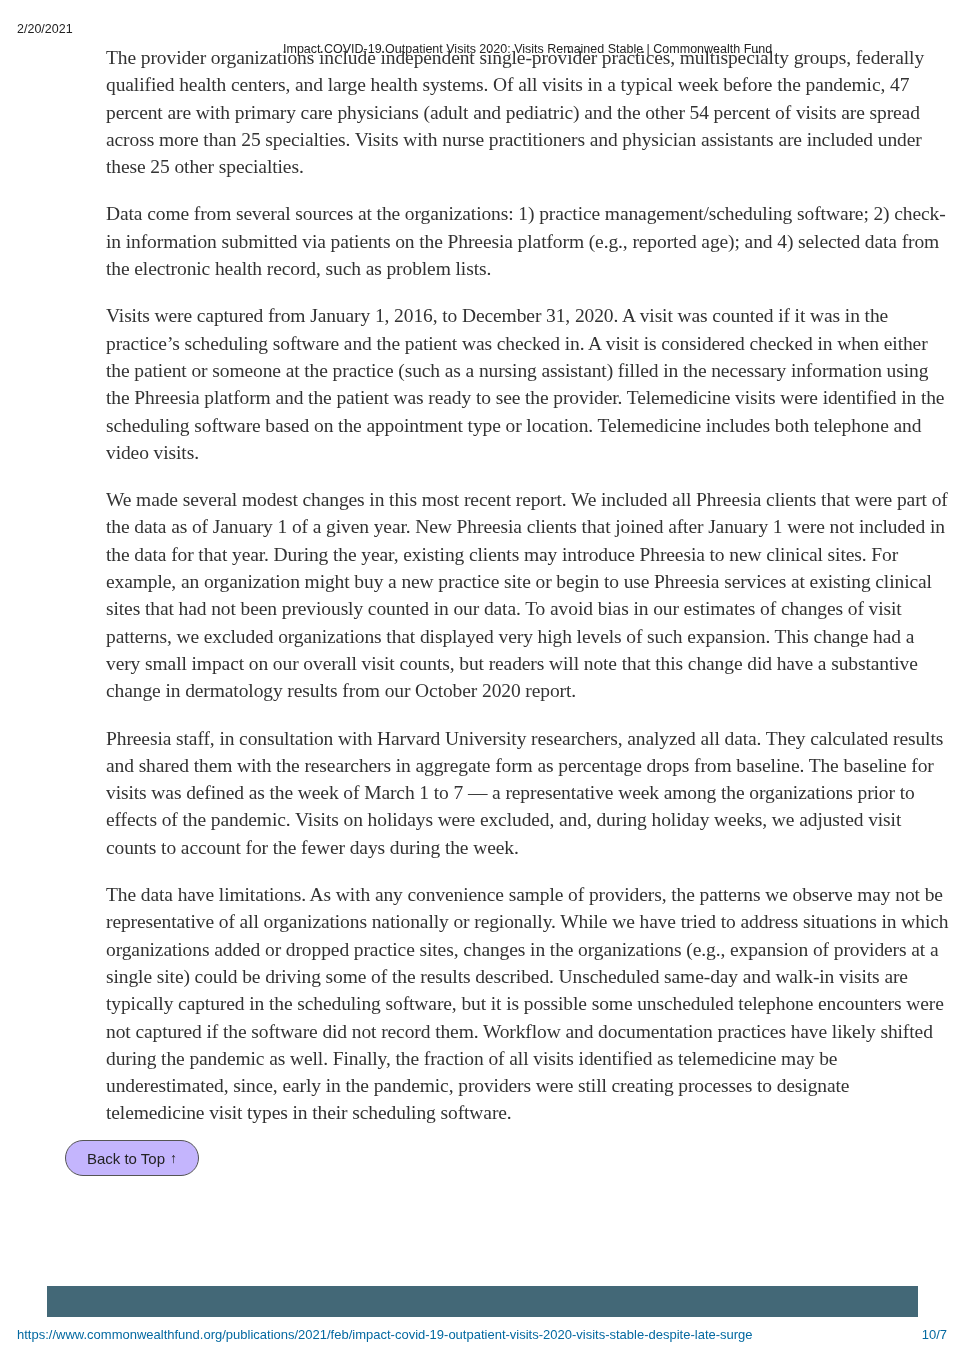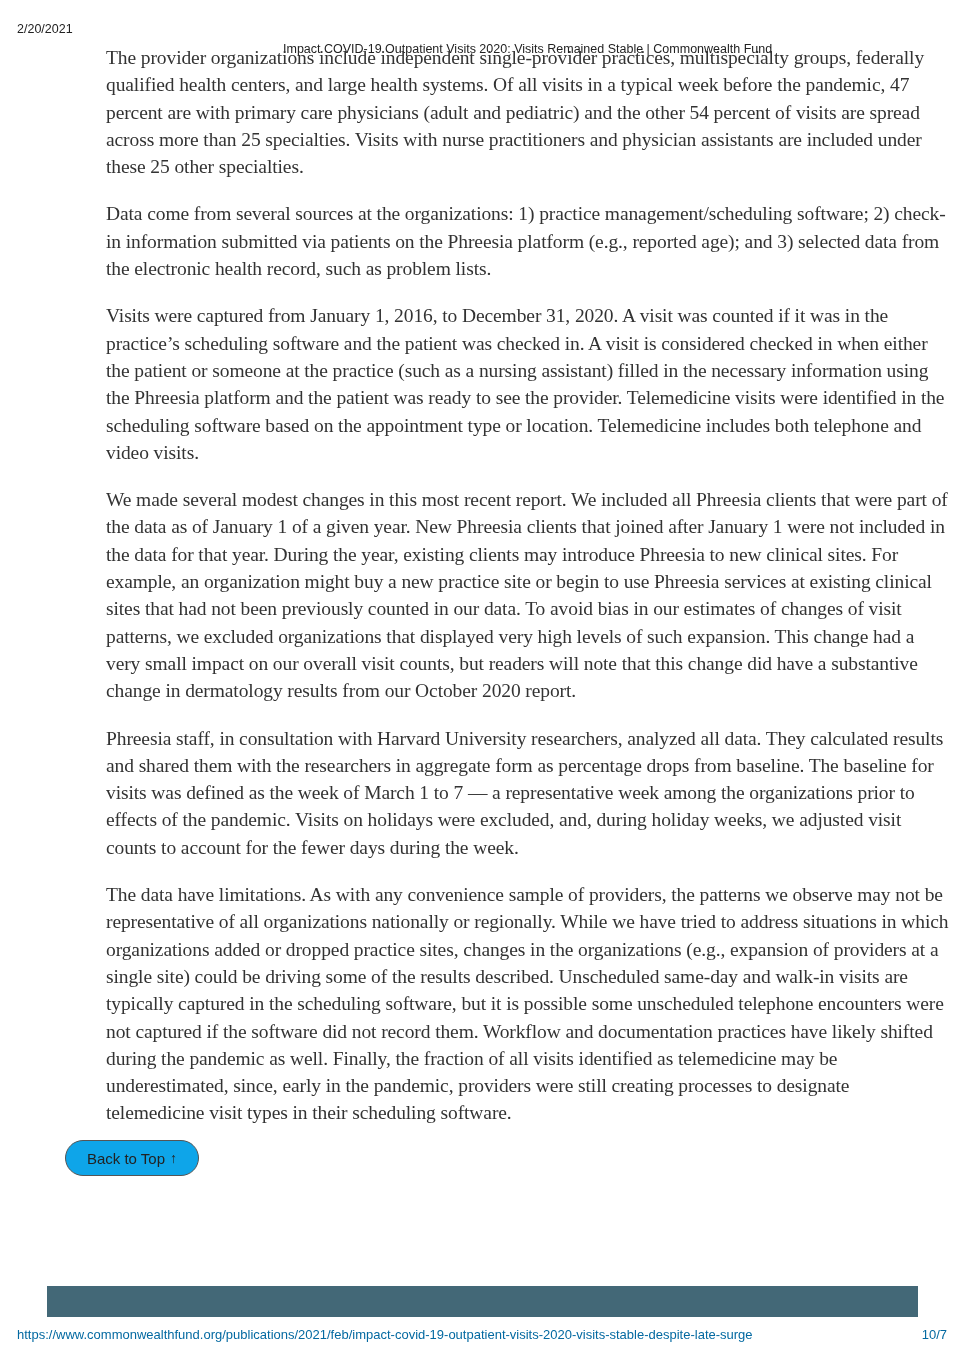--- a/index.html
+++ b/index.html
@@ -11,21 +11,21 @@
     .print-header .date { position: absolute; left: 17px; top: 0; }
     .print-header .title { position: absolute; left: 283px; top: 0; white-space: nowrap; margin-top: 20px; }
     .article {
       position: absolute; left: 65px; top: 44px; width: 845px;
       font-family: "Liberation Serif", serif; font-size: 19.5px; line-height: 27.3px;
       color: #333333; letter-spacing: -0.1px; margin-left: 41px;
     }
     .article p { margin: 0 0 20px 0; }
     .back-to-top {
       position: absolute; left: 65px; top: 1140px; width: 134px; height: 36px;
-      border: 1px solid #555; border-radius: 18px; background: #0ea5e9;
+      border: 1px solid #555; border-radius: 18px; background: #c4b5fd;
       font-family: "Liberation Sans", sans-serif; font-size: 15px; color: #222;
       display: flex; align-items: center; justify-content: center; gap: 5px;
       box-sizing: border-box; cursor: pointer;
     }
     .back-to-top .arrow { font-size: 14px; }
     .footer-band {
       position: absolute; left: 47px; top: 1286px; width: 871px; height: 31px;
       background: #436877;
     }
     .print-footer {
@@ -38,21 +38,21 @@
 </head>
 <body>
 
 <div class="print-header">
   <span class="date">2/20/2021</span>
   <span class="title">Impact COVID-19 Outpatient Visits 2020: Visits Remained Stable | Commonwealth Fund</span>
 </div>
 
 <div class="article">
   <p>The provider organizations include independent single-provider practices, multispecialty groups, federally qualified health centers, and large health systems. Of all visits in a typical week before the pandemic, 47 percent are with primary care physicians (adult and pediatric) and the other 54 percent of visits are spread across more than 25 specialties. Visits with nurse practitioners and physician assistants are included under these 25 other specialties.</p>
-  <p>Data come from several sources at the organizations: 1) practice management/scheduling software; 2) check-in information submitted via patients on the Phreesia platform (e.g., reported age); and 3) selected data from the electronic health record, such as problem lists.</p>
+  <p>Data come from several sources at the organizations: 1) practice management/scheduling software; 2) check-in information submitted via patients on the Phreesia platform (e.g., reported age); and 4) selected data from the electronic health record, such as problem lists.</p>
   <p>Visits were captured from January 1, 2016, to December 31, 2020. A visit was counted if it was in the practice’s scheduling software and the patient was checked in. A visit is considered checked in when either the patient or someone at the practice (such as a nursing assistant) filled in the necessary information using the Phreesia platform and the patient was ready to see the provider. Telemedicine visits were identified in the scheduling software based on the appointment type or location. Telemedicine includes both telephone and video visits.</p>
   <p>We made several modest changes in this most recent report. We included all Phreesia clients that were part of the data as of January 1 of a given year. New Phreesia clients that joined after January 1 were not included in the data for that year. During the year, existing clients may introduce Phreesia to new clinical sites. For example, an organization might buy a new practice site or begin to use Phreesia services at existing clinical sites that had not been previously counted in our data. To avoid bias in our estimates of changes of visit patterns, we excluded organizations that displayed very high levels of such expansion. This change had a very small impact on our overall visit counts, but readers will note that this change did have a substantive change in dermatology results from our October 2020 report.</p>
   <p>Phreesia staff, in consultation with Harvard University researchers, analyzed all data. They calculated results and shared them with the researchers in aggregate form as percentage drops from baseline. The baseline for visits was defined as the week of March 1 to 7 — a representative week among the organizations prior to effects of the pandemic. Visits on holidays were excluded, and, during holiday weeks, we adjusted visit counts to account for the fewer days during the week.</p>
   <p>The data have limitations. As with any convenience sample of providers, the patterns we observe may not be representative of all organizations nationally or regionally. While we have tried to address situations in which organizations added or dropped practice sites, changes in the organizations (e.g., expansion of providers at a single site) could be driving some of the results described. Unscheduled same-day and walk-in visits are typically captured in the scheduling software, but it is possible some unscheduled telephone encounters were not captured if the software did not record them. Workflow and documentation practices have likely shifted during the pandemic as well. Finally, the fraction of all visits identified as telemedicine may be underestimated, since, early in the pandemic, providers were still creating processes to designate telemedicine visit types in their scheduling software.</p>
 </div>
 
 <div class="back-to-top">
   <span>Back to Top</span>
   <span class="arrow">↑</span>
 </div>

